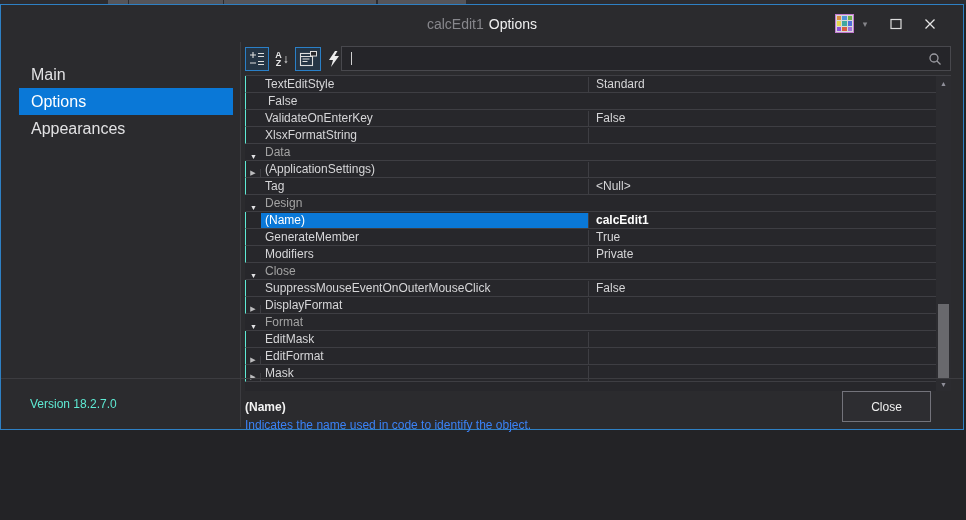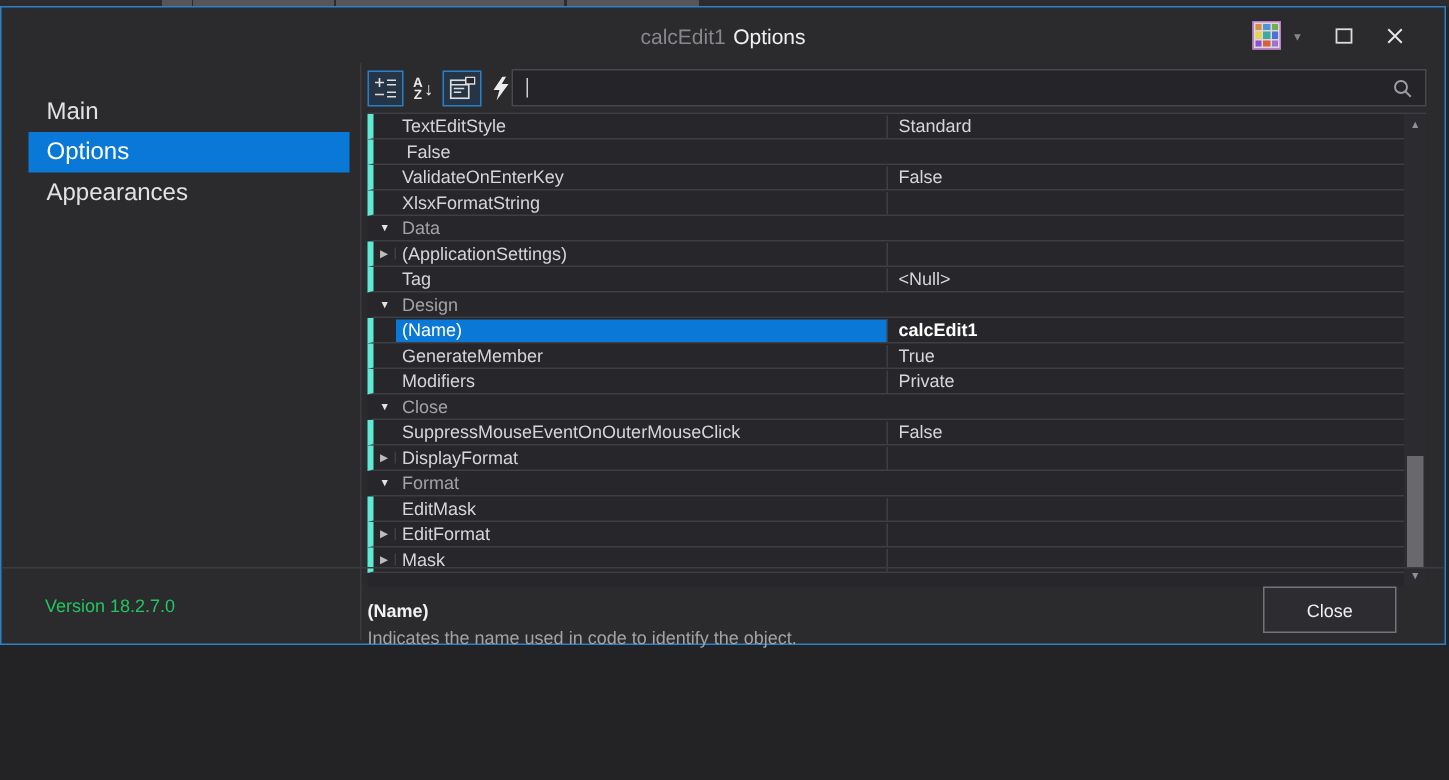--- a/index.html
+++ b/index.html
@@ -48,44 +48,44 @@
   .az-arrow { font-size:12px; color:#e8e8e8; margin-left:1px; line-height:12px; }
 
   .searchbox { position:absolute; left:340px; top:41px; width:610px; height:25px; background:#252529; border:1px solid #48484d; display:flex; align-items:center; }
   .search-caret { width:1px; height:13px; background:#d0d0d0; margin-left:9px; flex:none; }
   .search-input { flex:1; height:100%; background:transparent; border:none; outline:none; color:#e0e0e0; font-size:12px; padding:0 4px; font-family:inherit; }
   .magnifier { margin-right:8px; flex:none; display:flex; }
 
   
   .grid { position:absolute; left:244px; top:70px; width:706px; height:316px; background:#27272b; border-top:1px solid #3e3e43; }
   .rows { position:absolute; left:0; top:0; width:691px; }
-  .row { display:flex; height:17px; border-bottom:1px solid #3e3e43; border-left:4px solid #5eead4; font-size:12px; color:#d6d6d8; align-items:center; }
+  .row { display:flex; height:17px; border-bottom:1px solid #3e3e43; border-left:1px solid #5eead4; font-size:12px; color:#d6d6d8; align-items:flex-end; }
   .row .gutter { width:15px; flex:none; border-right:1px solid #3e3e43; font-size:7px; color:#bcbcbe; display:flex; align-items:center; justify-content:center; }
   .row .cell { line-height:15px; white-space:nowrap; overflow:hidden; }
   .row .name { width:328px; flex:none; border-right:1px solid #3e3e43; padding-left:4px; }
   .row .value { flex:1; padding-left:7px; }
   .row.selected .name { background:#0a78d7; color:#ffffff; }
   .row .value.bold { font-weight:bold; color:#ffffff; }
   .row.category { border-left-color:transparent; }
   .row.category .gutter { border-right:none; color:#e4e4e6; }
   .row.category .catname { font-weight:normal; color:#a3a3a3; line-height:16px; padding-left:4px; }
 
   .scrollbar { position:absolute; left:691px; top:0; width:15px; height:315px; background:#2c2c30; }
   .scroll-up, .scroll-down { position:absolute; left:0; width:15px; height:14px; display:flex; align-items:center; justify-content:center; font-size:7px; color:#90909a; }
   .scroll-up { top:0; } .scroll-down { bottom:0; }
   .scroll-thumb { position:absolute; left:2px; width:11px; top:228px; height:74px; background:#69696d; }
 
   
   .description { position:absolute; left:244px; top:395px; width:700px; }
   .desc-title { font-size:12px; font-weight:bold; color:#f2f2f2; margin-bottom:4px; }
-  .desc-text { font-size:12px; color:#a3a3a3; }
+  .desc-text { font-size:12px; color:#3b82f6; }
 
   
   .footer { position:absolute; left:0; right:0; bottom:0; height:51px; border-top:1px solid #3c3c40; }
-  .version { position:absolute; left:29px; top:50%; transform:translateY(-50%); font-size:12px; color:#22c55e; }
+  .version { position:absolute; left:29px; top:50%; transform:translateY(-50%); font-size:12px; color:#5eead4; }
   .close-btn { position:absolute; right:32px; top:12px; width:89px; height:31px; background:#2d2d31; border:1px solid #73737b; color:#f0f0f0; font-size:12px; font-family:inherit; }
 </style>
 </head>
 <body>
 
 <div class="top-strip">
     <div class="lit"></div>
   </div>
 
 <div class="dialog">

